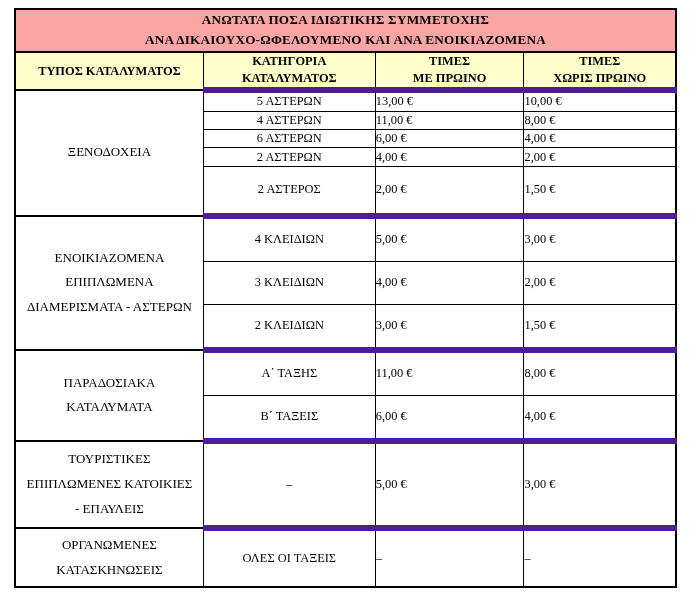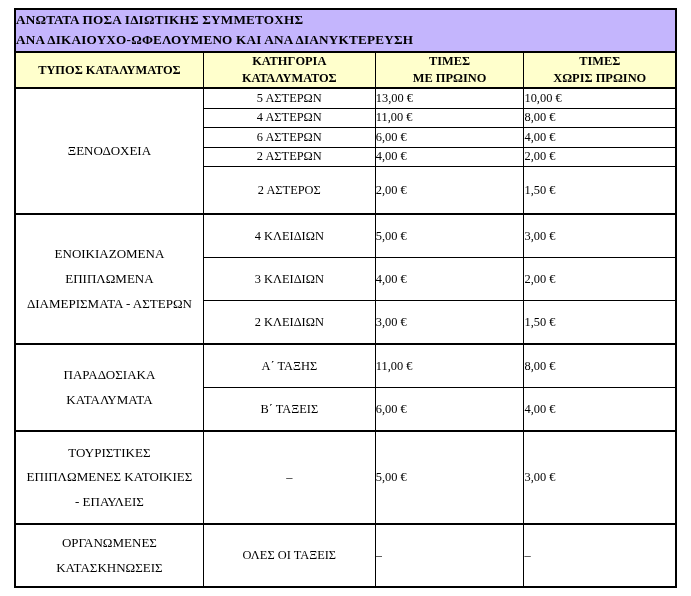--- a/index.html
+++ b/index.html
@@ -26,21 +26,22 @@
     height: 100%;
     border-collapse: collapse;
     table-layout: fixed;
     border: 2px solid #000000;
   }
   table.main td, table.main th {
     border: 1px solid #000000;
     padding: 0;
   }
   .title-cell {
-    background: #c4b5fd;
+    background: #fca5a5;
+    text-align: center;
     vertical-align: middle;
     padding: 6px 4px 8px 4px;
     border-bottom: 2px solid #000000 !important;
   }
   .title-line {
     font-weight: bold;
     font-size: 13.2px;
     letter-spacing: .2px;
     line-height: 1.55;
     white-space: nowrap;
@@ -76,21 +77,21 @@
     vertical-align: middle;
     font-size: 12.4px;
     padding: 3px 4px;
   }
   tr.group-last td.cat-cell,
   tr.group-last td.price-cell {
     border-bottom: 2px solid #000000;
   }
   tr.group-first td.cat-cell,
   tr.group-first td.price-cell {
-    border-top: 2px solid #4c1d95;
+    border-top: 6px solid #4c1d95;
   }
   .col-type { width: 28.5%; }
   .col-cat  { width: 26%; }
   .col-p1   { width: 22.5%; }
   .col-p2   { width: 23%; }
 </style>
 </head>
 <body>
 
 <div class="page">
@@ -98,21 +99,21 @@
     <colgroup>
       <col class="col-type">
         <col class="col-cat">
         <col class="col-p1">
         <col class="col-p2">
     </colgroup>
     <thead>
       <tr>
         <td class="title-cell" colspan="4">
           <div class="title-line">ΑΝΩΤΑΤΑ ΠΟΣΑ ΙΔΙΩΤΙΚΗΣ ΣΥΜΜΕΤΟΧΗΣ</div>
-          <div class="title-line">ΑΝΑ ΔΙΚΑΙΟΥΧΟ-ΩΦΕΛΟΥΜΕΝΟ ΚΑΙ ΑΝΑ ΔΙΑΝΥΚΤΕΡΕΥΣΗ</div>
+          <div class="title-line">ΑΝΑ ΔΙΚΑΙΟΥΧΟ-ΩΦΕΛΟΥΜΕΝΟ ΚΑΙ ΑΝΑ ΕΝΟΙΚΙΑΖΟΜΕΝΑ</div>
         </td>
       </tr>
       <tr>
         <th>
           <span class="hdr-line">ΤΥΠΟΣ ΚΑΤΑΛΥΜΑΤΟΣ</span>
         </th>
         <th>
           <span class="hdr-line">ΚΑΤΗΓΟΡΙΑ</span>
           <span class="hdr-line">ΚΑΤΑΛΥΜΑΤΟΣ</span>
         </th>

